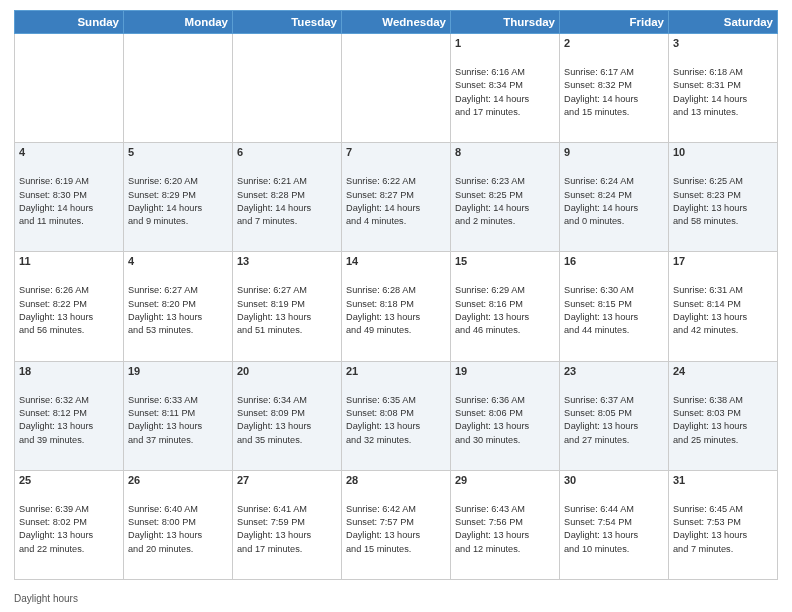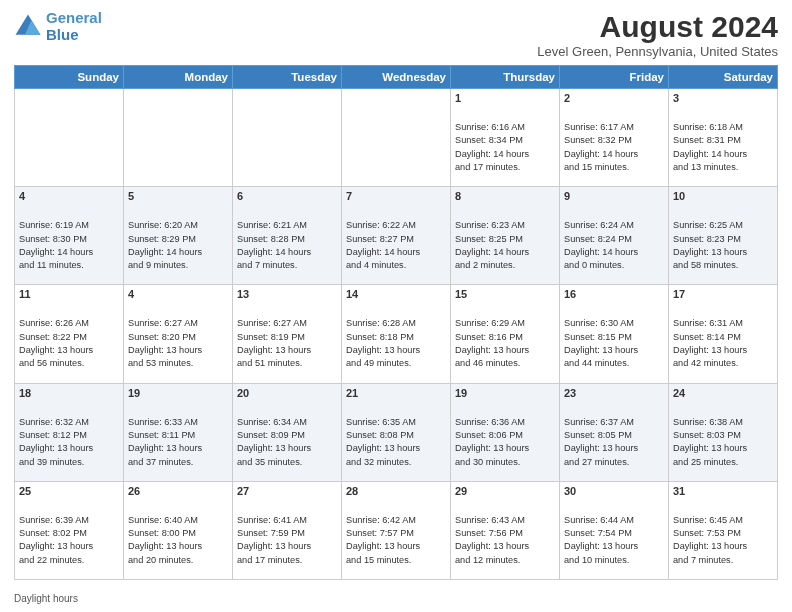--- a/index.html
+++ b/index.html
@@ -100,36 +100,20 @@
       font-size: 10px;
       color: #555;
       margin-top: 13px;
       text-align: left;
     }
   </style>
 </head>
 <body>
 
 <div class="page">
-  <div class="header">
-    <div class="logo">
-      <svg class="logo-icon" viewBox="0 0 36 36">
-        <polygon points="18,2 34,28 2,28" fill="#3a7ebf"></polygon>
-        <polygon points="22,10 34,28 14,28" fill="#5aaae0"></polygon>
-      </svg>
-      <div class="logo-text">
-        <div><span>General</span></div>
-        <div><span style="color:#3a7ebf">Blue</span></div>
-      </div>
-    </div>
-    <div class="title-block">
-      <div class="month-year">August 2024</div>
-      <div class="location">Level Green, Pennsylvania, United States</div>
-    </div>
-  </div>
 
   <table class="calendar">
     <thead>
       <tr>
       <th>Sunday</th>
           <th>Monday</th>
           <th>Tuesday</th>
           <th>Wednesday</th>
           <th>Thursday</th>
           <th>Friday</th>

